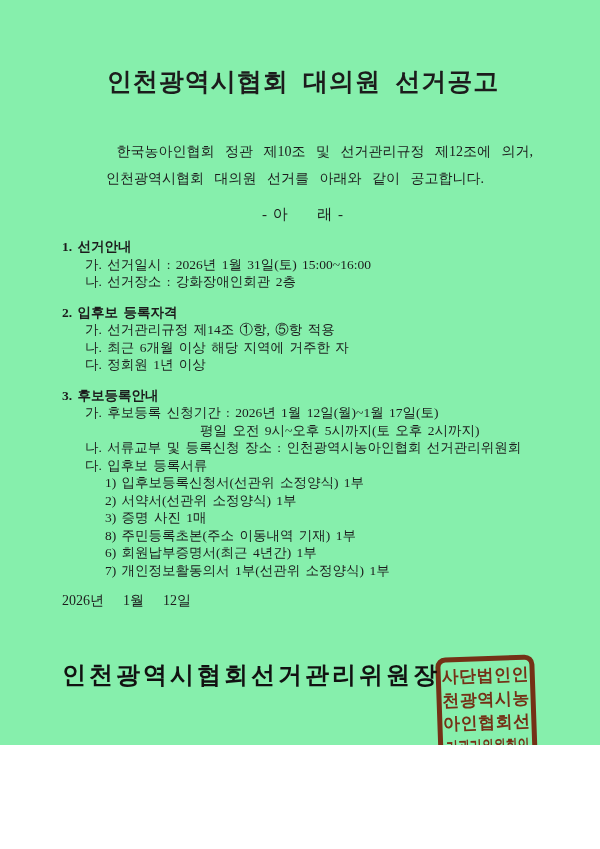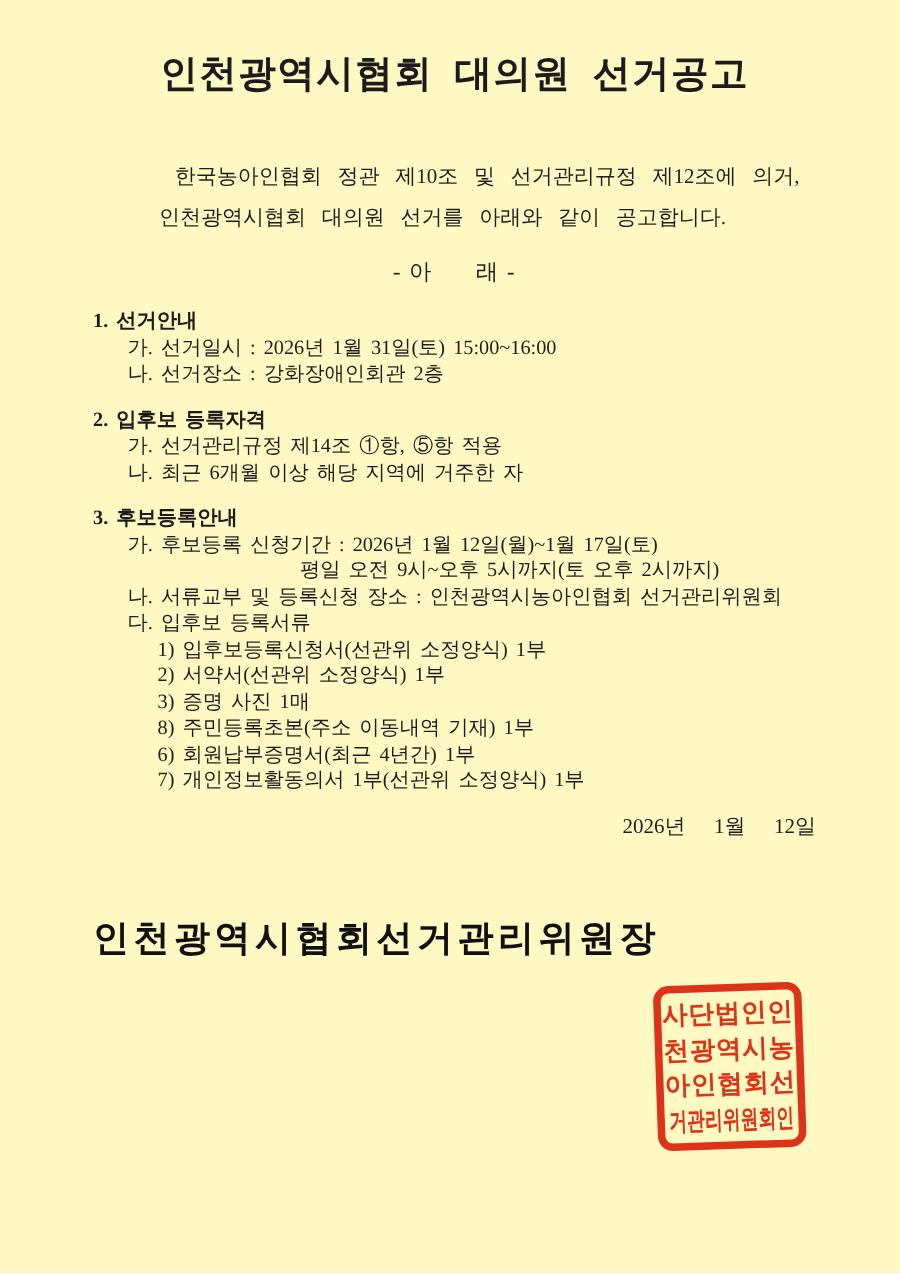--- a/index.html
+++ b/index.html
@@ -1,23 +1,23 @@
 <!DOCTYPE html>
 <html><head>
 <meta charset="utf-8">
 <style>
   html,body { margin:0; padding:0; background:#ffffff; }
   .page {
     position:relative;
-    width:600px; height:849px;
-    background:#fef9c3;
+    width:600px; height:745px;
+    background:#86efac;
     color:#1c1c1c;
     font-family:"Liberation Serif","DejaVu Serif",serif;
     box-sizing:border-box;
-    padding:32px 56px 0 62px;
+    padding:65px 56px 0 62px;
     overflow:hidden;
   }
   .pre { white-space:pre; }
   .title {
     margin:0;
     text-align:center;
     font-size:25px;
     font-weight:bold;
     letter-spacing:1px;
     word-spacing:7px;
@@ -31,21 +31,21 @@
     letter-spacing:1px;
   }
   .sections { margin-top:14px; font-size:13.5px; }
   .sections section { margin-bottom:13px; }
   .sec-h { font-weight:bold; line-height:17.5px; word-spacing:2px; }
   .item  { padding-left:23px;  line-height:17.5px; word-spacing:2px; }
   .cont  { padding-left:138px; line-height:17.5px; word-spacing:2px; }
   .doc   { padding-left:43px;  line-height:17.5px; word-spacing:2px; }
   .date-line {
     margin-top:10px;
-    text-align:right;
+    text-align:left;
     font-size:14px;
     word-spacing:6px;
   }
   .signature {
     margin-top:49px;
     font-family:"Liberation Sans","DejaVu Sans",sans-serif;
     font-weight:bold;
     font-size:24px;
     letter-spacing:3px;
     color:#111;
@@ -89,20 +89,21 @@
     <section>
       <div class="sec-h pre">1. 선거안내</div>
       <div class="item pre">가. 선거일시 : 2026년 1월 31일(토) 15:00~16:00</div>
       <div class="item pre">나. 선거장소 : 강화장애인회관 2층</div>
     </section>
 
     <section>
       <div class="sec-h pre">2. 입후보 등록자격</div>
       <div class="item pre">가. 선거관리규정 제14조 ①항, ⑤항 적용</div>
       <div class="item pre">나. 최근 6개월 이상 해당 지역에 거주한 자</div>
+      <div class="item pre">다. 정회원 1년 이상</div>
     </section>
 
     <section>
       <div class="sec-h pre">3. 후보등록안내</div>
       <div class="item pre">가. 후보등록 신청기간 : 2026년 1월 12일(월)~1월 17일(토)</div>
       <div class="cont pre">평일 오전 9시~오후 5시까지(토 오후 2시까지)</div>
       <div class="item pre">나. 서류교부 및 등록신청 장소 : 인천광역시농아인협회 선거관리위원회</div>
       <div class="item pre">다. 입후보 등록서류</div>
       <div class="doc pre">1) 입후보등록신청서(선관위 소정양식) 1부</div>
       <div class="doc pre">2) 서약서(선관위 소정양식) 1부</div>

